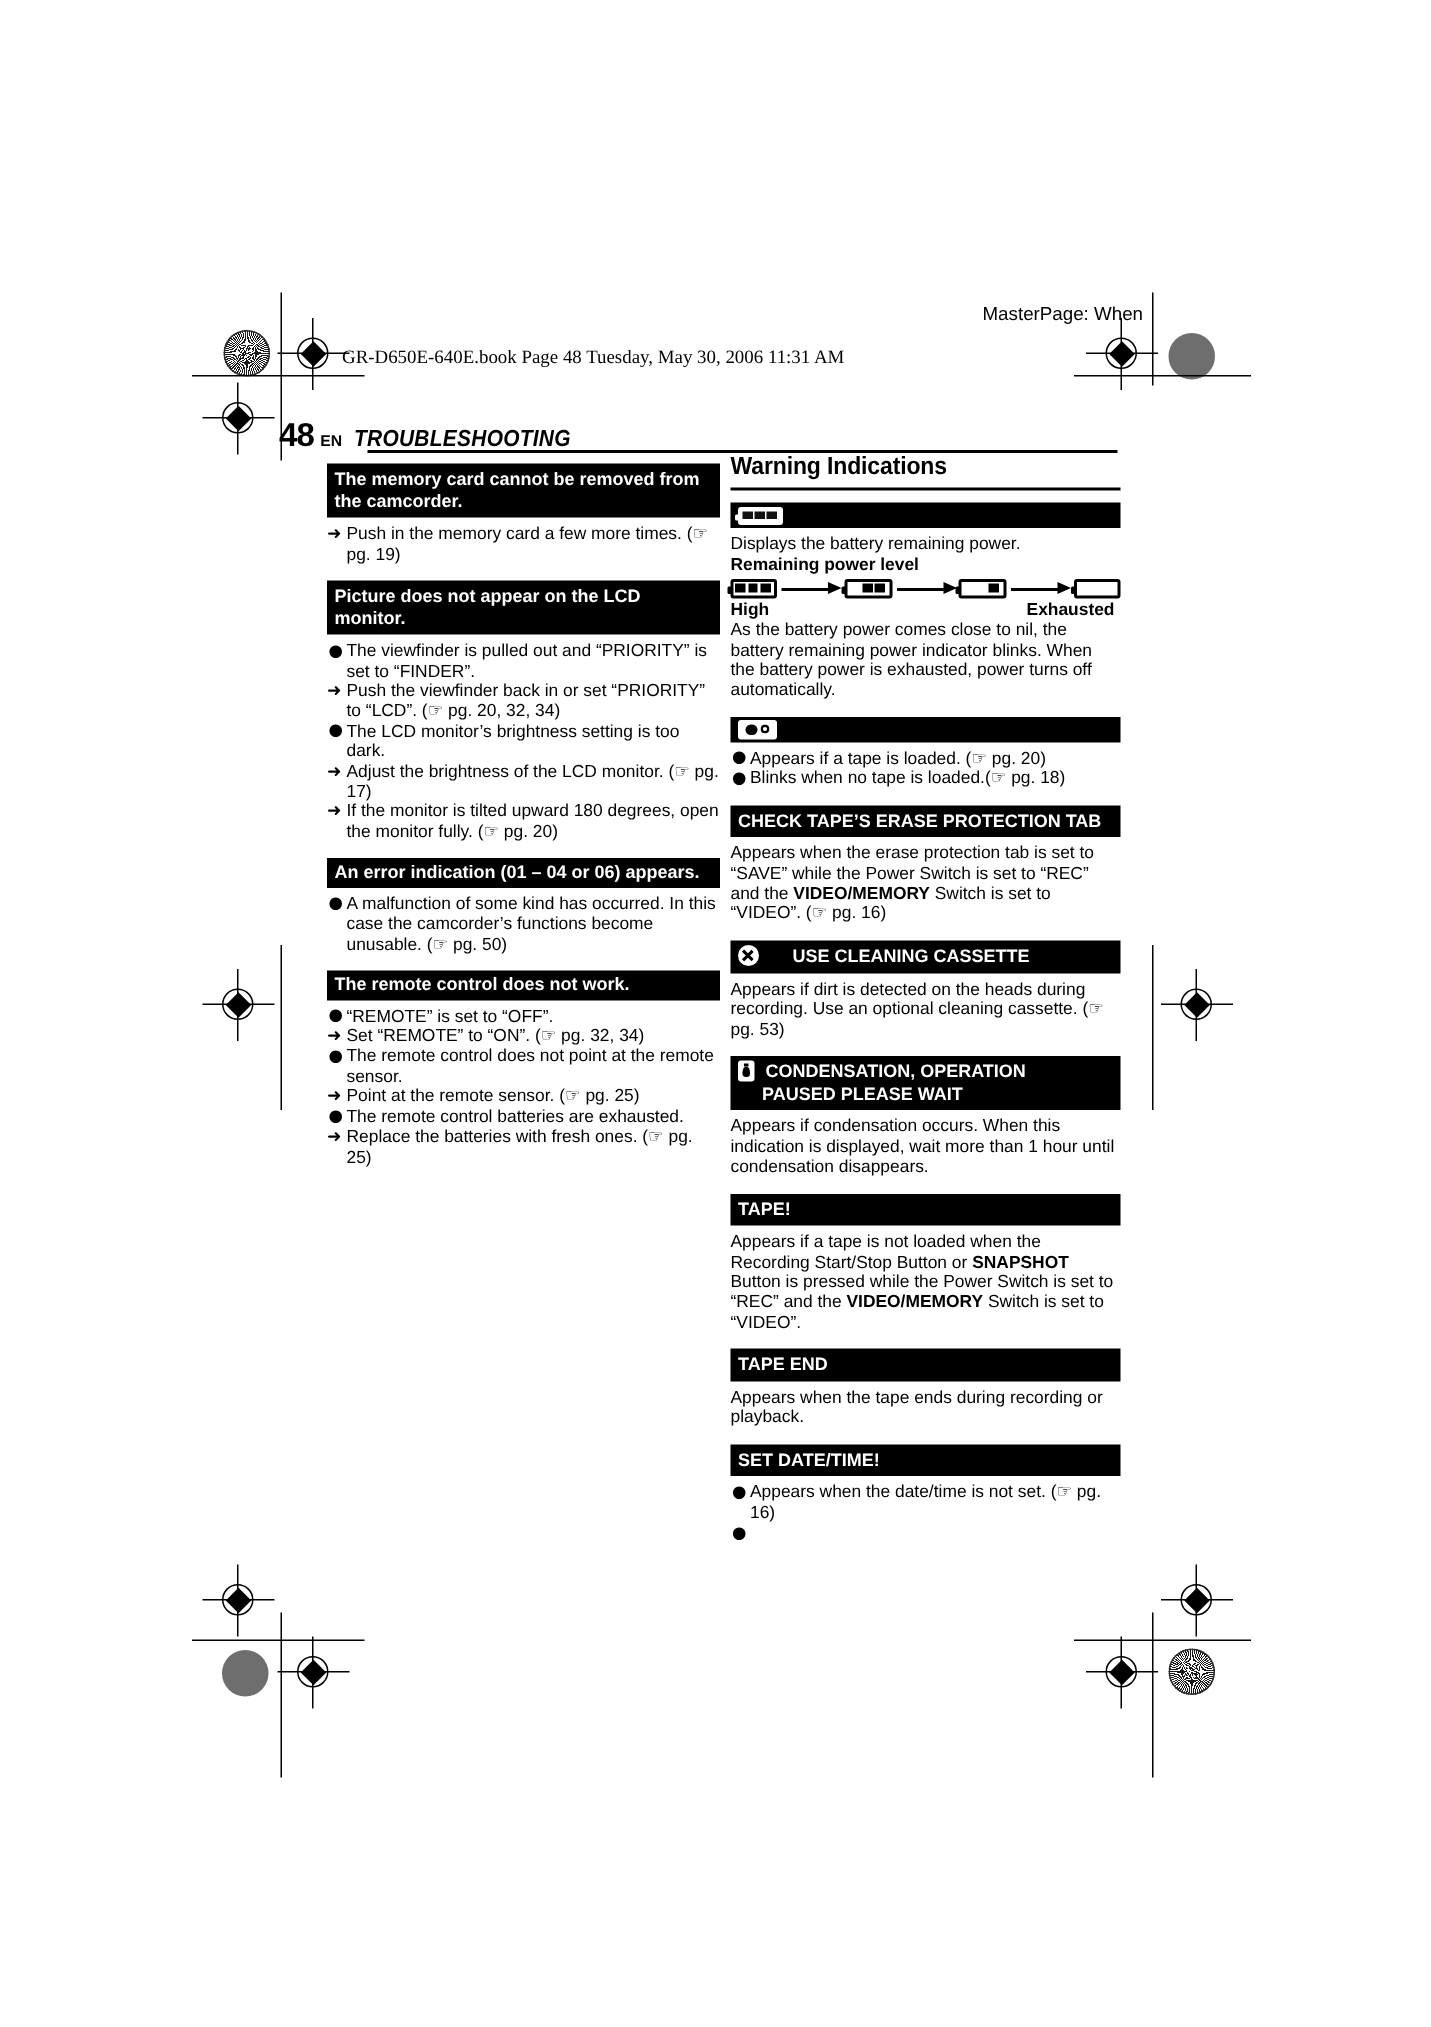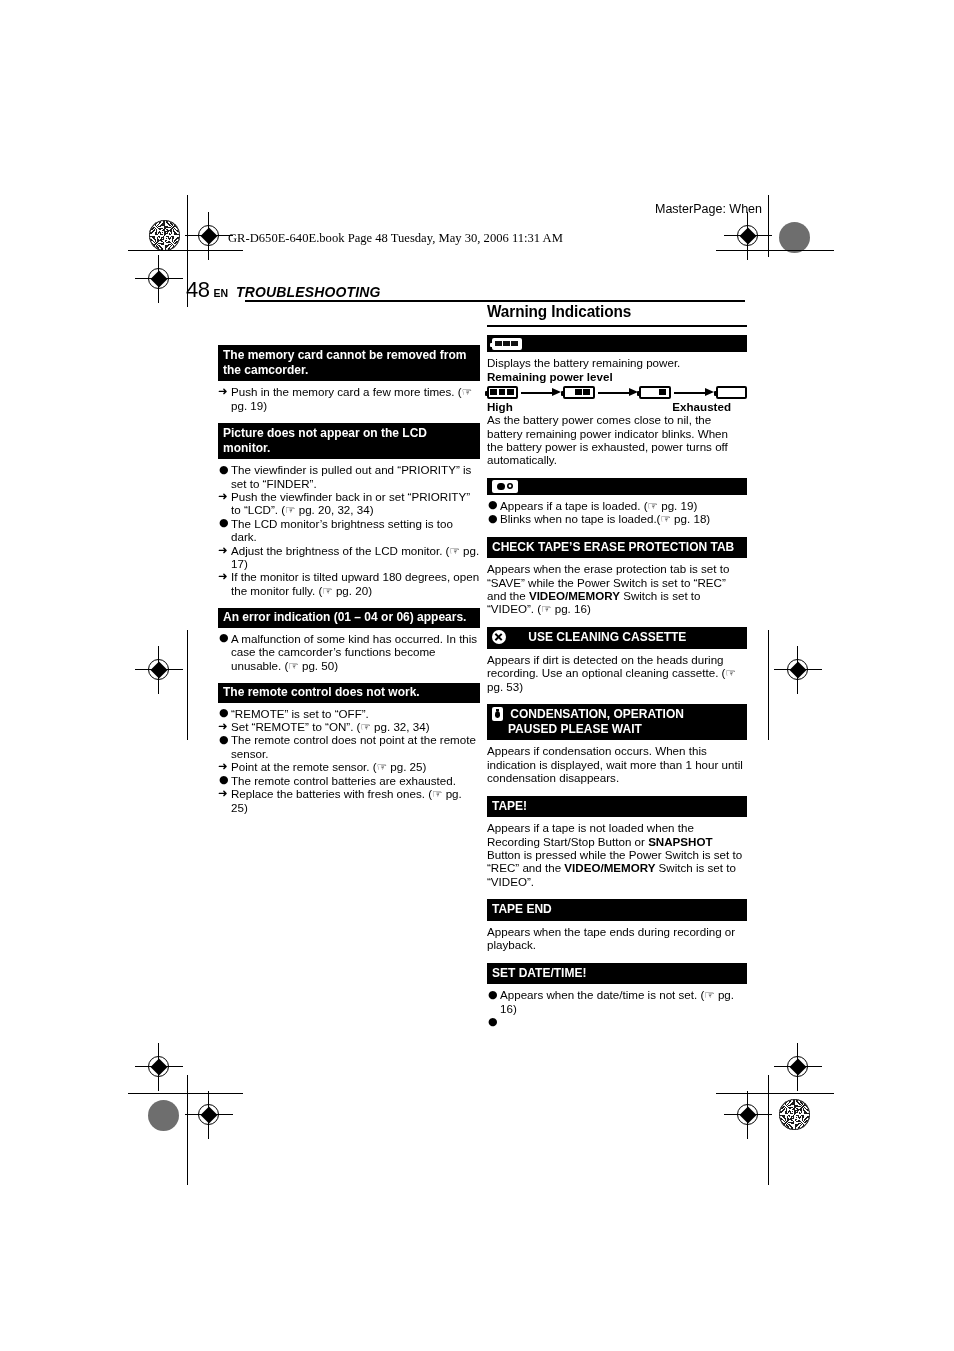--- a/index.html
+++ b/index.html
@@ -68,21 +68,21 @@
     font-size: 12.6px;
     white-space: nowrap;
   }
 
   .pagehead {
     position: absolute;
     left: 186px; top: 277px;
     display: flex; align-items: baseline;
   }
   .pagenum {
-    font-size: 22px; font-weight: normal; letter-spacing: -0.5px;
+    font-size: 22px; font-weight: bold; letter-spacing: -0.5px;
     font-family: "Liberation Sans", sans-serif;
   }
   .pagelang {
     font-size: 10.5px; font-weight: bold; margin-left: 4px;
     font-family: "Liberation Sans", sans-serif;
   }
   .pagetitle {
     font-size: 15.5px; font-weight: bold; font-style: italic;
     margin-left: 8px;
     font-family: "Liberation Sans", sans-serif;
@@ -94,21 +94,21 @@
     left: 245px; top: 300px; width: 500px; height: 1.6px;
     background: #000;
   }
 
   
   .col {
     position: absolute;
     font-size: 11.6px;
     line-height: 13.4px;
   }
-  .col-left  { left: 218px; top: 309px; width: 262px; margin-top: 36px; }
+  .col-left  { left: 218px; top: 309px; width: 262px; }
   .col-right { left: 487px; top: 305px; width: 260px; }
 
   .sec-title {
     font-size: 16.5px; font-weight: bold;
     font-family: "Liberation Sans", sans-serif;
     letter-spacing: -0.1px;
     transform: scaleX(0.93); transform-origin: left center;
     margin: 0 0 7px 0;
   }
   .sec-rule {
@@ -165,21 +165,21 @@
   .arrow-long .hd {
     position: absolute; left: 31px; top: 0.6px;
     width: 0; height: 0;
     border-left: 9px solid #000;
     border-top: 4.6px solid transparent;
     border-bottom: 4.6px solid transparent;
   }
   .hi-ex {
     display: flex; justify-content: space-between;
     font-weight: bold; font-size: 11.6px;
-    margin: 0 16px 0 0;
+    margin: 0 4px 0 0;
   }
 
   
   .batt {
     position: relative;
     width: 32px; height: 13px;
     box-sizing: border-box;
     border: 2px solid #000;
     border-radius: 2px;
     background: #fff;
@@ -446,21 +446,21 @@
   </div>
   <p class="para">As the battery power comes close to nil, the battery remaining power indicator blinks. When the battery power is exhausted, power turns off automatically.</p>
 
   <div class="banner icononly banner-flex">
     <span class="tape-inv">
       <span class="reel"></span>
         <span class="reel small"></span>
     </span>
   </div>
   <ul class="items">
-    <li><span class="mk dot">●</span><span>Appears if a tape is loaded. (☞ pg. 19)</span></li>
+    <li><span class="mk dot">●</span><span>Appears if a tape is loaded. (☞ pg. 20)</span></li>
     <li><span class="mk dot">●</span><span>Blinks when no tape is loaded.(☞ pg. 18)</span></li>
   </ul>
 
   <div class="banner">CHECK TAPE’S ERASE PROTECTION TAB</div>
   <p class="para" id="p-erase"><span>Appears when the erase protection tab is set to “SAVE” while the Power Switch is set to “REC” and the </span><b>VIDEO/MEMORY</b><span> Switch is set to “VIDEO”. (☞ pg. 16)</span></p>
 
   <div class="banner">
     <span class="cx"></span>
     <span style="margin-left:19px;">USE CLEANING CASSETTE</span>
   </div>

